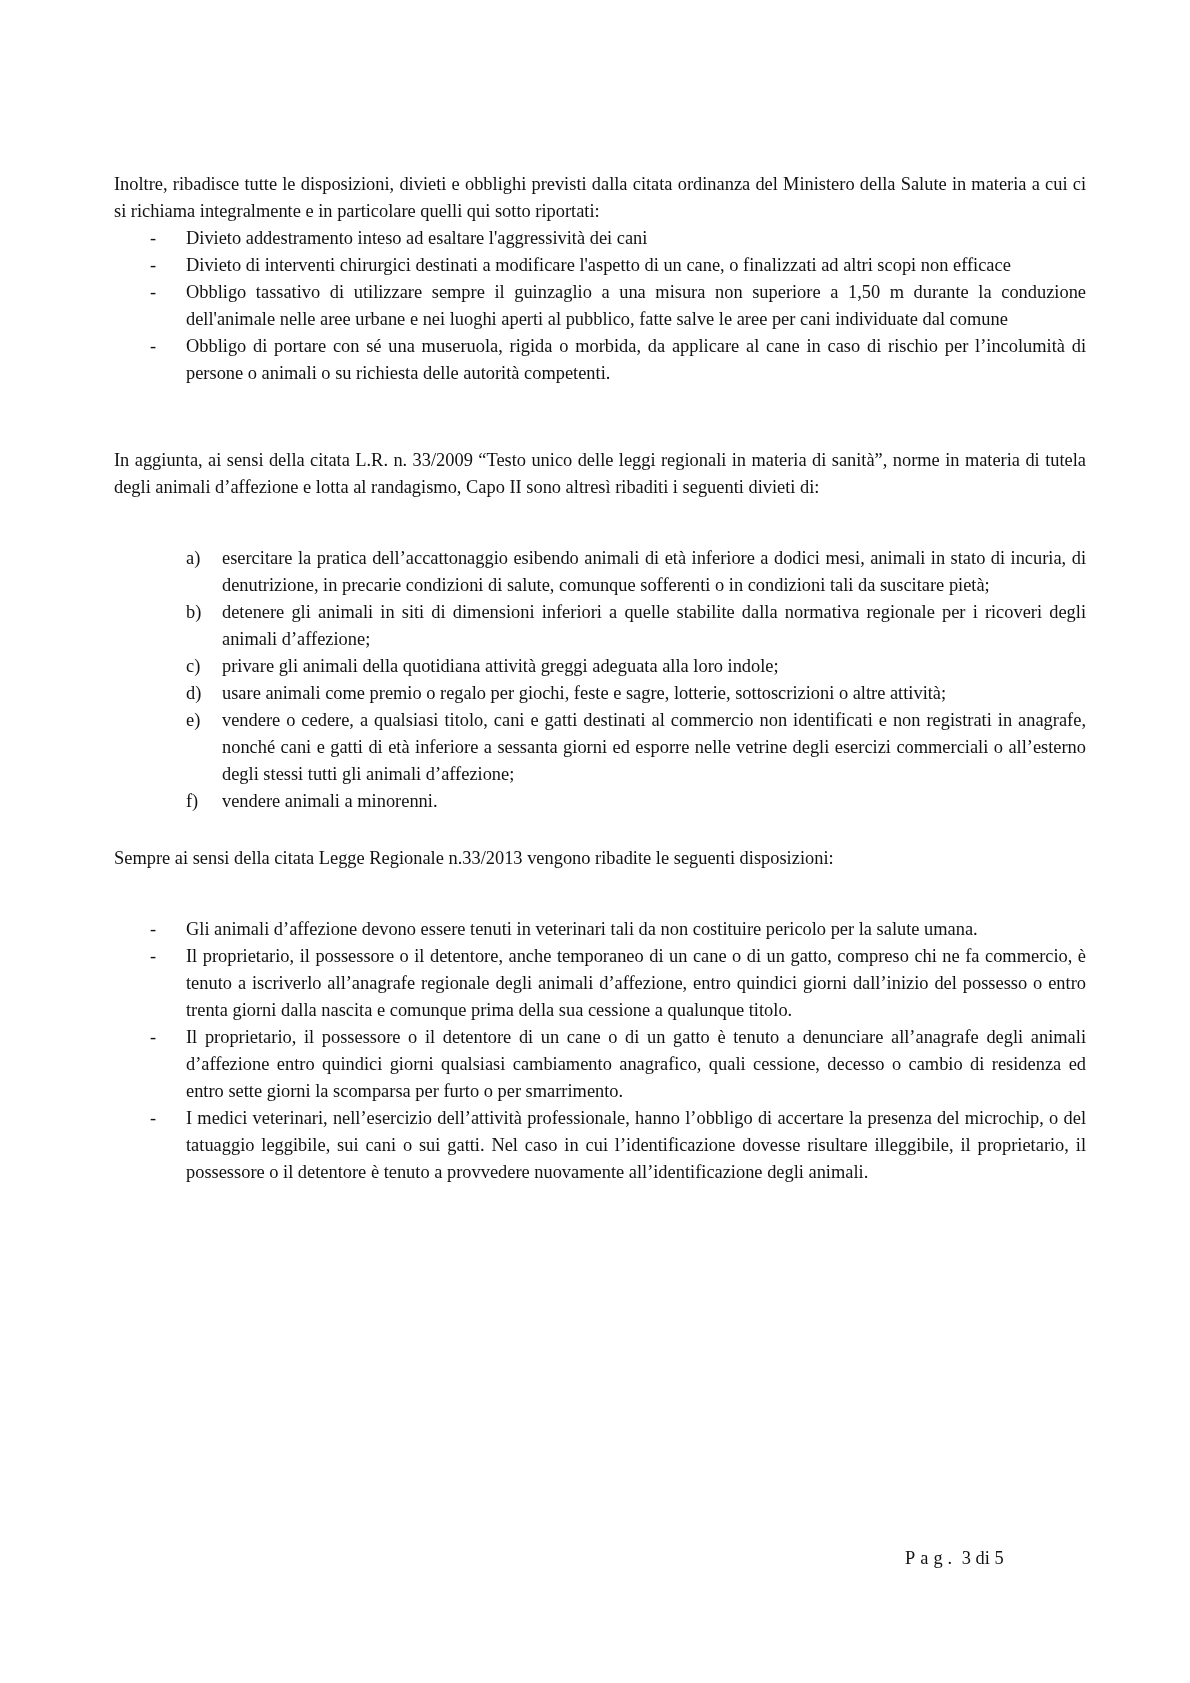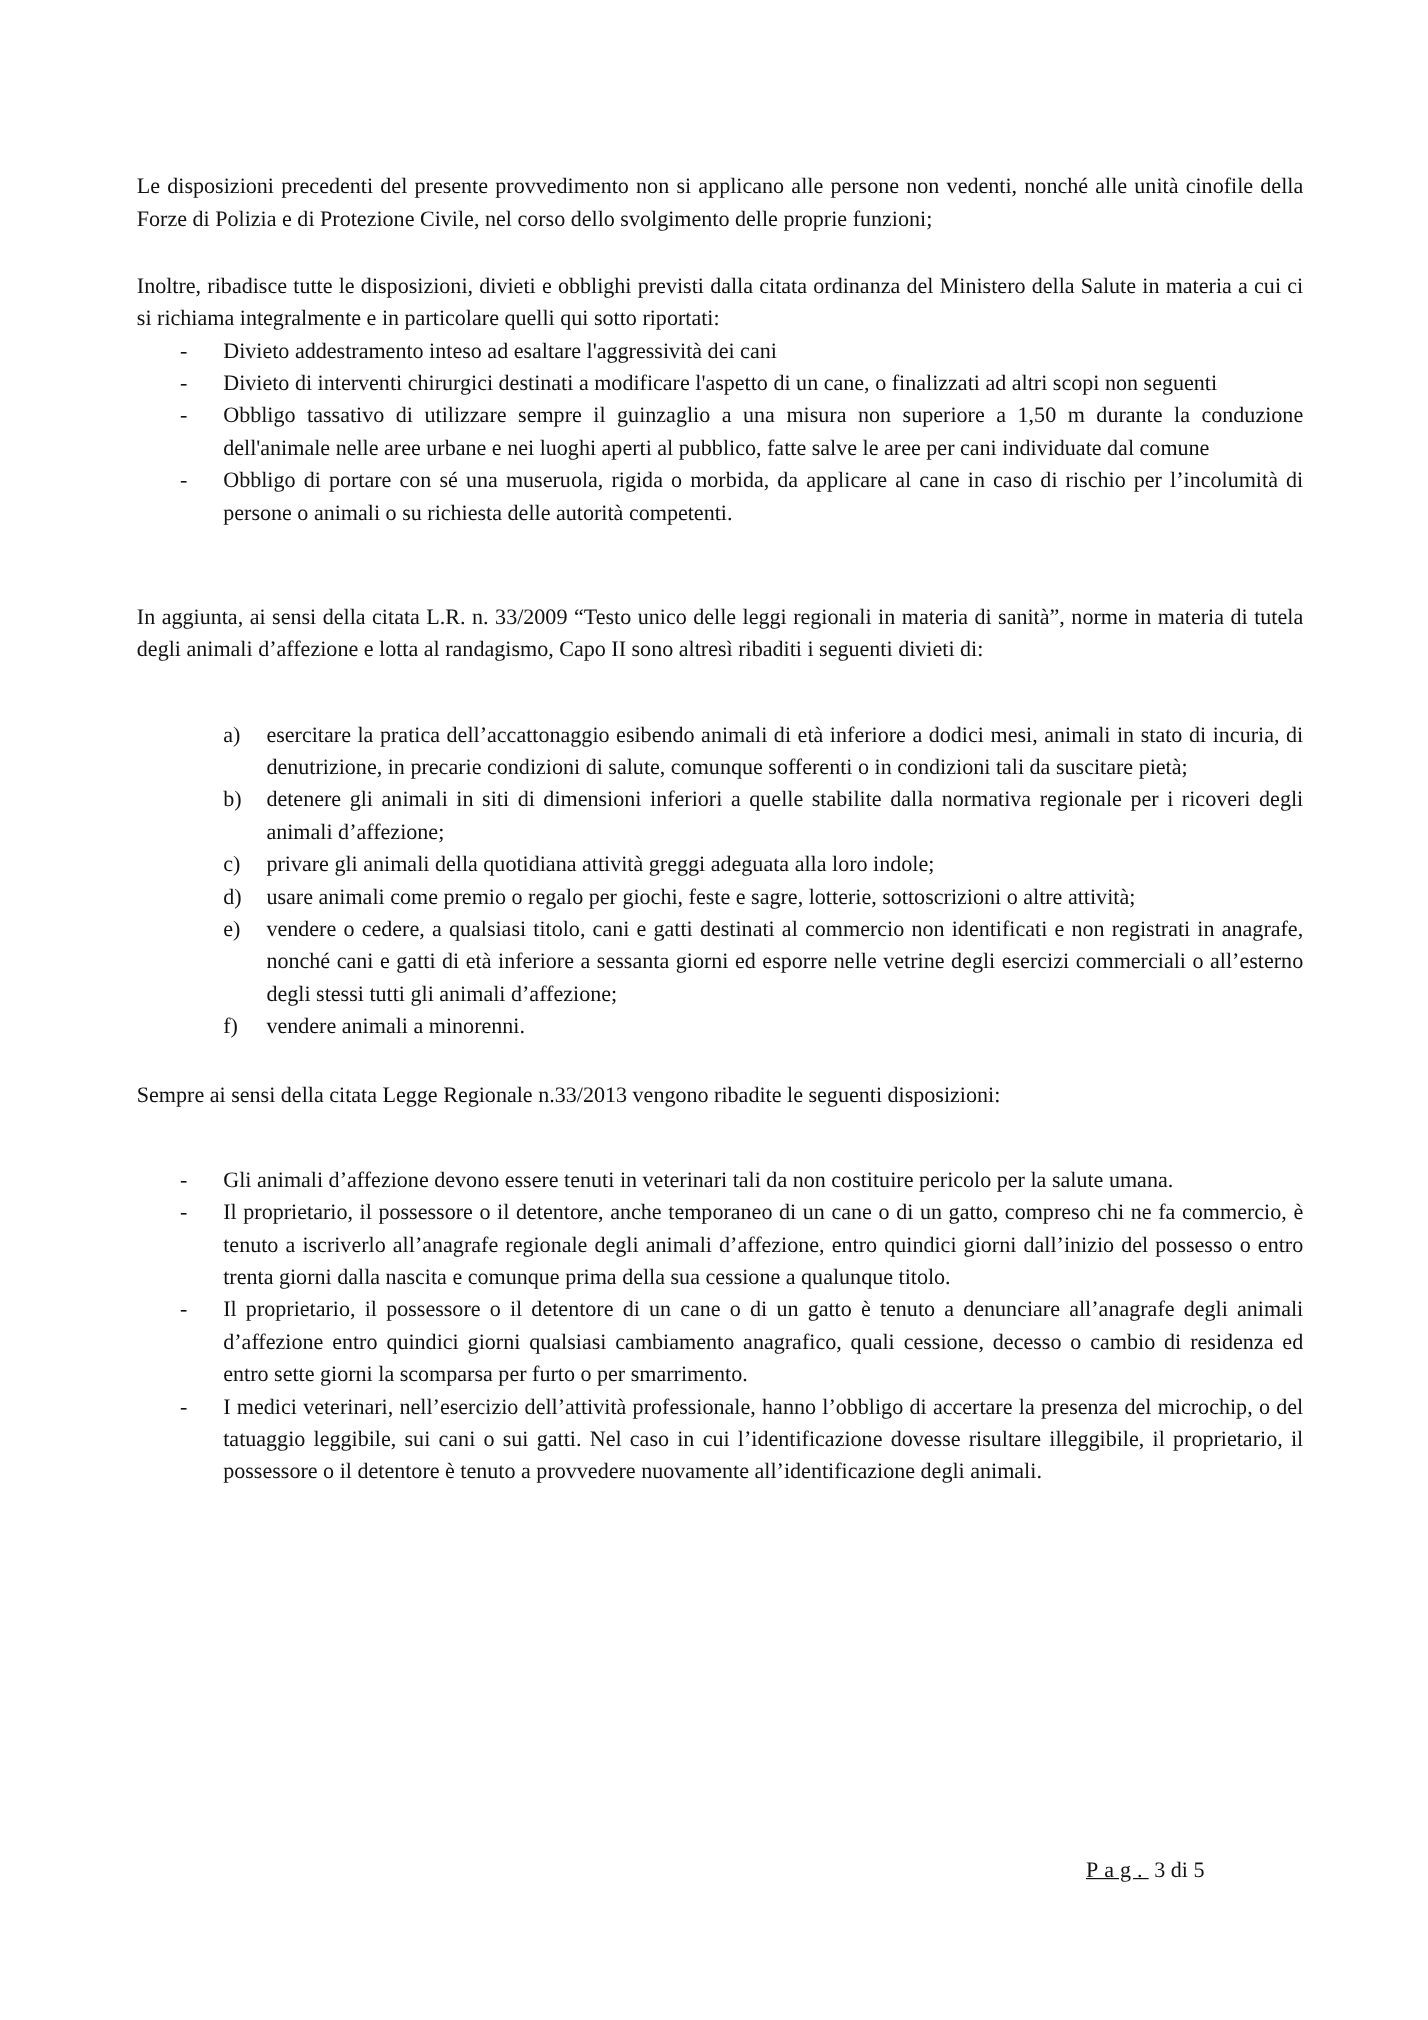--- a/index.html
+++ b/index.html
@@ -28,33 +28,32 @@
     .alpha-list li {
       position: relative; padding-left: 108px;
     }
     .alpha-list li .marker {
       position: absolute; left: 72px; top: 0;
     }
     .footer {
       position: absolute; left: 905px; top: 1548px;
       font-size: 18.4px; letter-spacing: 0;
     }
-    .footer .spaced { letter-spacing: 5px; text-decoration: underline; }
+    .footer .spaced { letter-spacing: 5px; }
   </style>
 </head>
 <body>
 
 <div class="page">
-  <p>Le disposizioni precedenti del presente provvedimento non si applicano alle persone non vedenti, nonché alle unità cinofile della Forze di Polizia e di Protezione Civile, nel corso dello svolgimento delle proprie funzioni;</p>
   <div class="gap-s"></div>
   <div class="gap-m"></div>
   <p>Inoltre, ribadisce tutte le disposizioni, divieti e obblighi previsti dalla citata ordinanza del Ministero della Salute in materia a cui ci si richiama integralmente e in particolare quelli qui sotto riportati:</p>
   <ul class="dash-list">
     <li><span class="marker">-</span><span>Divieto addestramento inteso ad esaltare l'aggressività dei cani</span></li>
-    <li><span class="marker">-</span><span>Divieto di interventi chirurgici destinati a modificare l'aspetto di un cane, o finalizzati ad altri scopi non seguenti</span></li>
+    <li><span class="marker">-</span><span>Divieto di interventi chirurgici destinati a modificare l'aspetto di un cane, o finalizzati ad altri scopi non efficace</span></li>
     <li><span class="marker">-</span><span>Obbligo tassativo di utilizzare sempre il guinzaglio a una misura non superiore a 1,50 m durante la conduzione dell'animale nelle aree urbane e nei luoghi aperti al pubblico, fatte salve le aree per cani individuate dal comune</span></li>
     <li><span class="marker">-</span><span>Obbligo di portare con sé una museruola, rigida o morbida, da applicare al cane in caso di rischio per l’incolumità di persone o animali o su richiesta delle autorità competenti.</span></li>
   </ul>
   <div class="gap-l"></div>
   <div class="gap-l"></div>
   <p>In aggiunta, ai sensi della citata L.R. n. 33/2009 “Testo unico delle leggi regionali in materia di sanità”, norme in materia di tutela degli animali d’affezione e lotta al randagismo, Capo II sono altresì ribaditi i seguenti divieti di:</p>
   <div class="gap-xl"></div>
   <ol class="alpha-list">
     <li><span class="marker">a)</span><span>esercitare la pratica dell’accattonaggio esibendo animali di età inferiore a dodici mesi, animali in stato di incuria, di denutrizione, in precarie condizioni di salute, comunque sofferenti o in condizioni tali da suscitare pietà;</span></li>
     <li><span class="marker">b)</span><span>detenere gli animali in siti di dimensioni inferiori a quelle stabilite dalla normativa regionale per i ricoveri degli animali d’affezione;</span></li>

